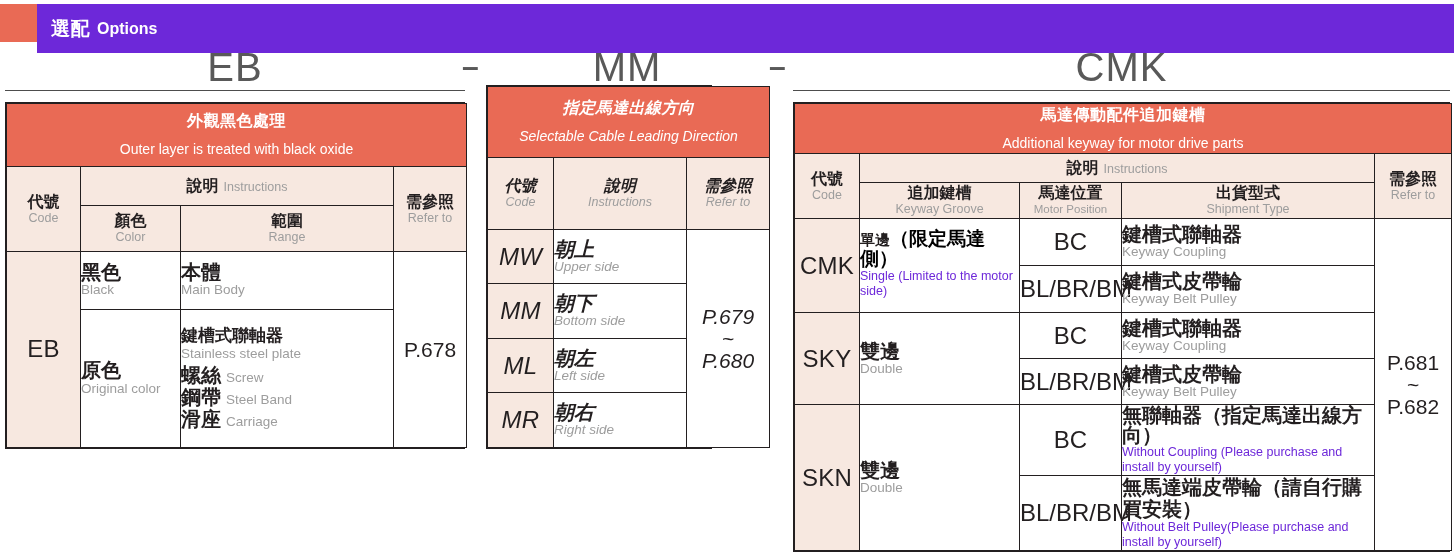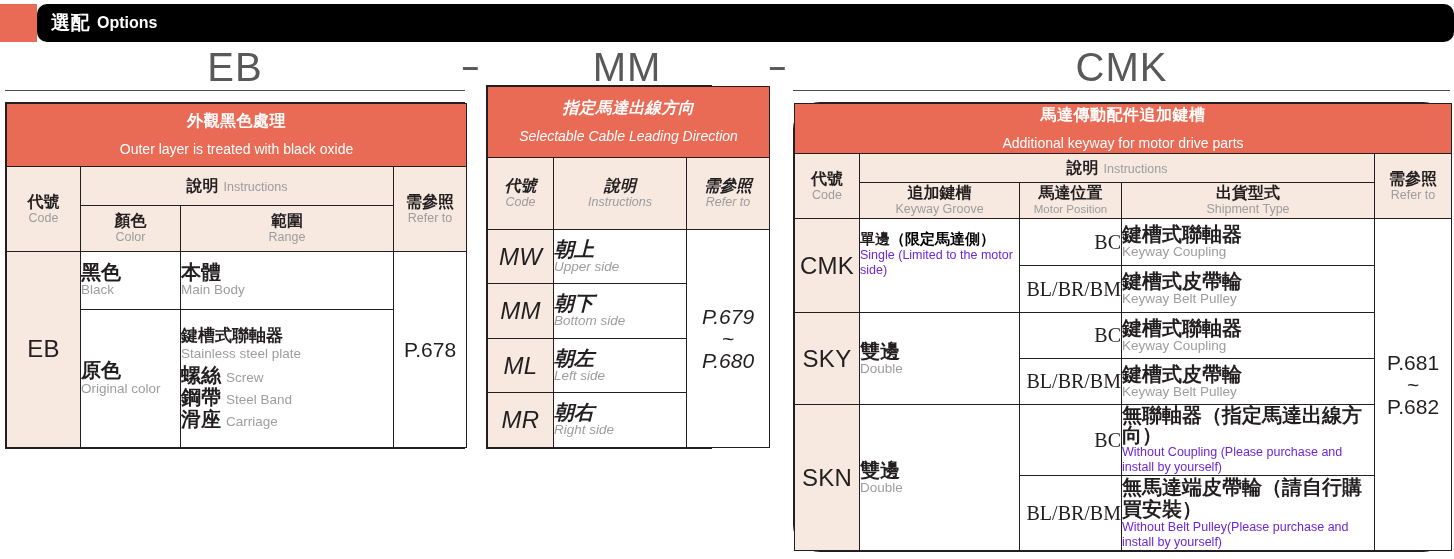--- a/index.html
+++ b/index.html
@@ -7,21 +7,21 @@
     width: 1454px; height: 559px;
     background: #ffffff;
     font-family: "Liberation Sans", "DejaVu Sans", sans-serif;
     overflow: hidden;
   }
   .page { position: relative; width: 1454px; height: 559px; }
 
   
   .topbar { position: absolute; left: 0; top: 4px; width: 1454px; height: 38px; display: flex; }
   .topbar-swatch { width: 37px; height: 38px; background: #e96a55; flex: none; }
-  .topbar-body { flex: 1; height: 38px; background: #000000; display: flex; align-items: center; padding-left: 14px; border-radius: 10px; }
+  .topbar-body { flex: 1; height: 49px; background: #6d28d9; display: flex; align-items: center; padding-left: 14px; }
   .topbar-cn { color: #ffffff; font-size: 19px; font-weight: bold; letter-spacing: .5px; }
   .topbar-en { color: #ffffff; font-size: 16px; font-weight: bold; margin-left: 7px; }
   .title-block { position: absolute; top: 0; }
   .title-text { text-align: center; font-size: 40px; color: #595959; line-height: 42px; font-weight: normal; letter-spacing: 1px; }
   .title-rule { border-bottom: 1.6px solid #4d4d4d; margin-top: 2px; }
   .dash { position: absolute; top: 62px; font-size: 30px; color: #595959; font-weight: bold; line-height: 10px; }
 
   
   .tbl { position: absolute; border: 1.3px solid #231f20; border-collapse: collapse; background: #fff; }
   table.t { border-collapse: collapse; width: 100%; height: 100%; table-layout: fixed; }
@@ -38,25 +38,25 @@
   .h-inline .h-en { margin-left: 5px; }
 
   .codecell { background: #f7e8e0; text-align: center; font-size: 24px; color: #231f20; letter-spacing: .3px; }
   .refcell { background: #ffffff; text-align: center; font-size: 21px; color: #231f20; line-height: 27px; }
 
   .bodycell { background: #ffffff; padding: 6px 9px; }
   .b-cn { font-size: 20px; font-weight: bold; color: #231f20; line-height: 20px; }
   .b-cn-sm { font-size: 15px; font-weight: bold; color: #231f20; line-height: 19px; }
   .b-en { font-size: 13.5px; color: #9d9d9d; line-height: 16px; }
   .b-en-sm { font-size: 12.5px; color: #6d28d9; line-height: 15px; }
-  .b-paren { font-size: 15px; font-weight: bold; }
+  .b-paren { font-size: 19px; font-weight: bold; }
   .pairline { line-height: 21px; }
   .pairline .b-cn { display: inline; }
   .pairline .b-en { display: inline; margin-left: 5px; }
-  .plaincell { background: #ffffff; text-align: right; padding: 5px 8px; font-size: 20px; color: #231f20; font-family: Liberation Serif, serif; }
+  .plaincell { background: #ffffff; text-align: center; padding: 5px 8px; font-size: 24px; color: #231f20; }
   .tight { line-height: 19px; }
 </style>
 </head>
 <body>
 
 <div class="page">
 
   <div class="topbar">
     <div class="topbar-swatch"></div>
     <div class="topbar-body">
@@ -214,21 +214,21 @@
         <td class="codecell">MR</td>
         <td class="bodycell">
           <div class="b-cn">朝右</div>
           <div class="b-en">Right side</div>
         </td>
       </tr>
     </tbody>
       </table>
   </div>
 
-  <div class="tbl" style="left:793px; top:102px; width:657px; height:450px;border-radius:27px;">
+  <div class="tbl" style="left:793px; top:102px; width:657px; height:450px;">
     <table class="t">
       <colgroup>
         <col style="width:65px">
           <col style="width:160px">
           <col style="width:102px">
           <col style="width:253px">
           <col style="width:77px">
       </colgroup>
       <tbody>
           <tr>

